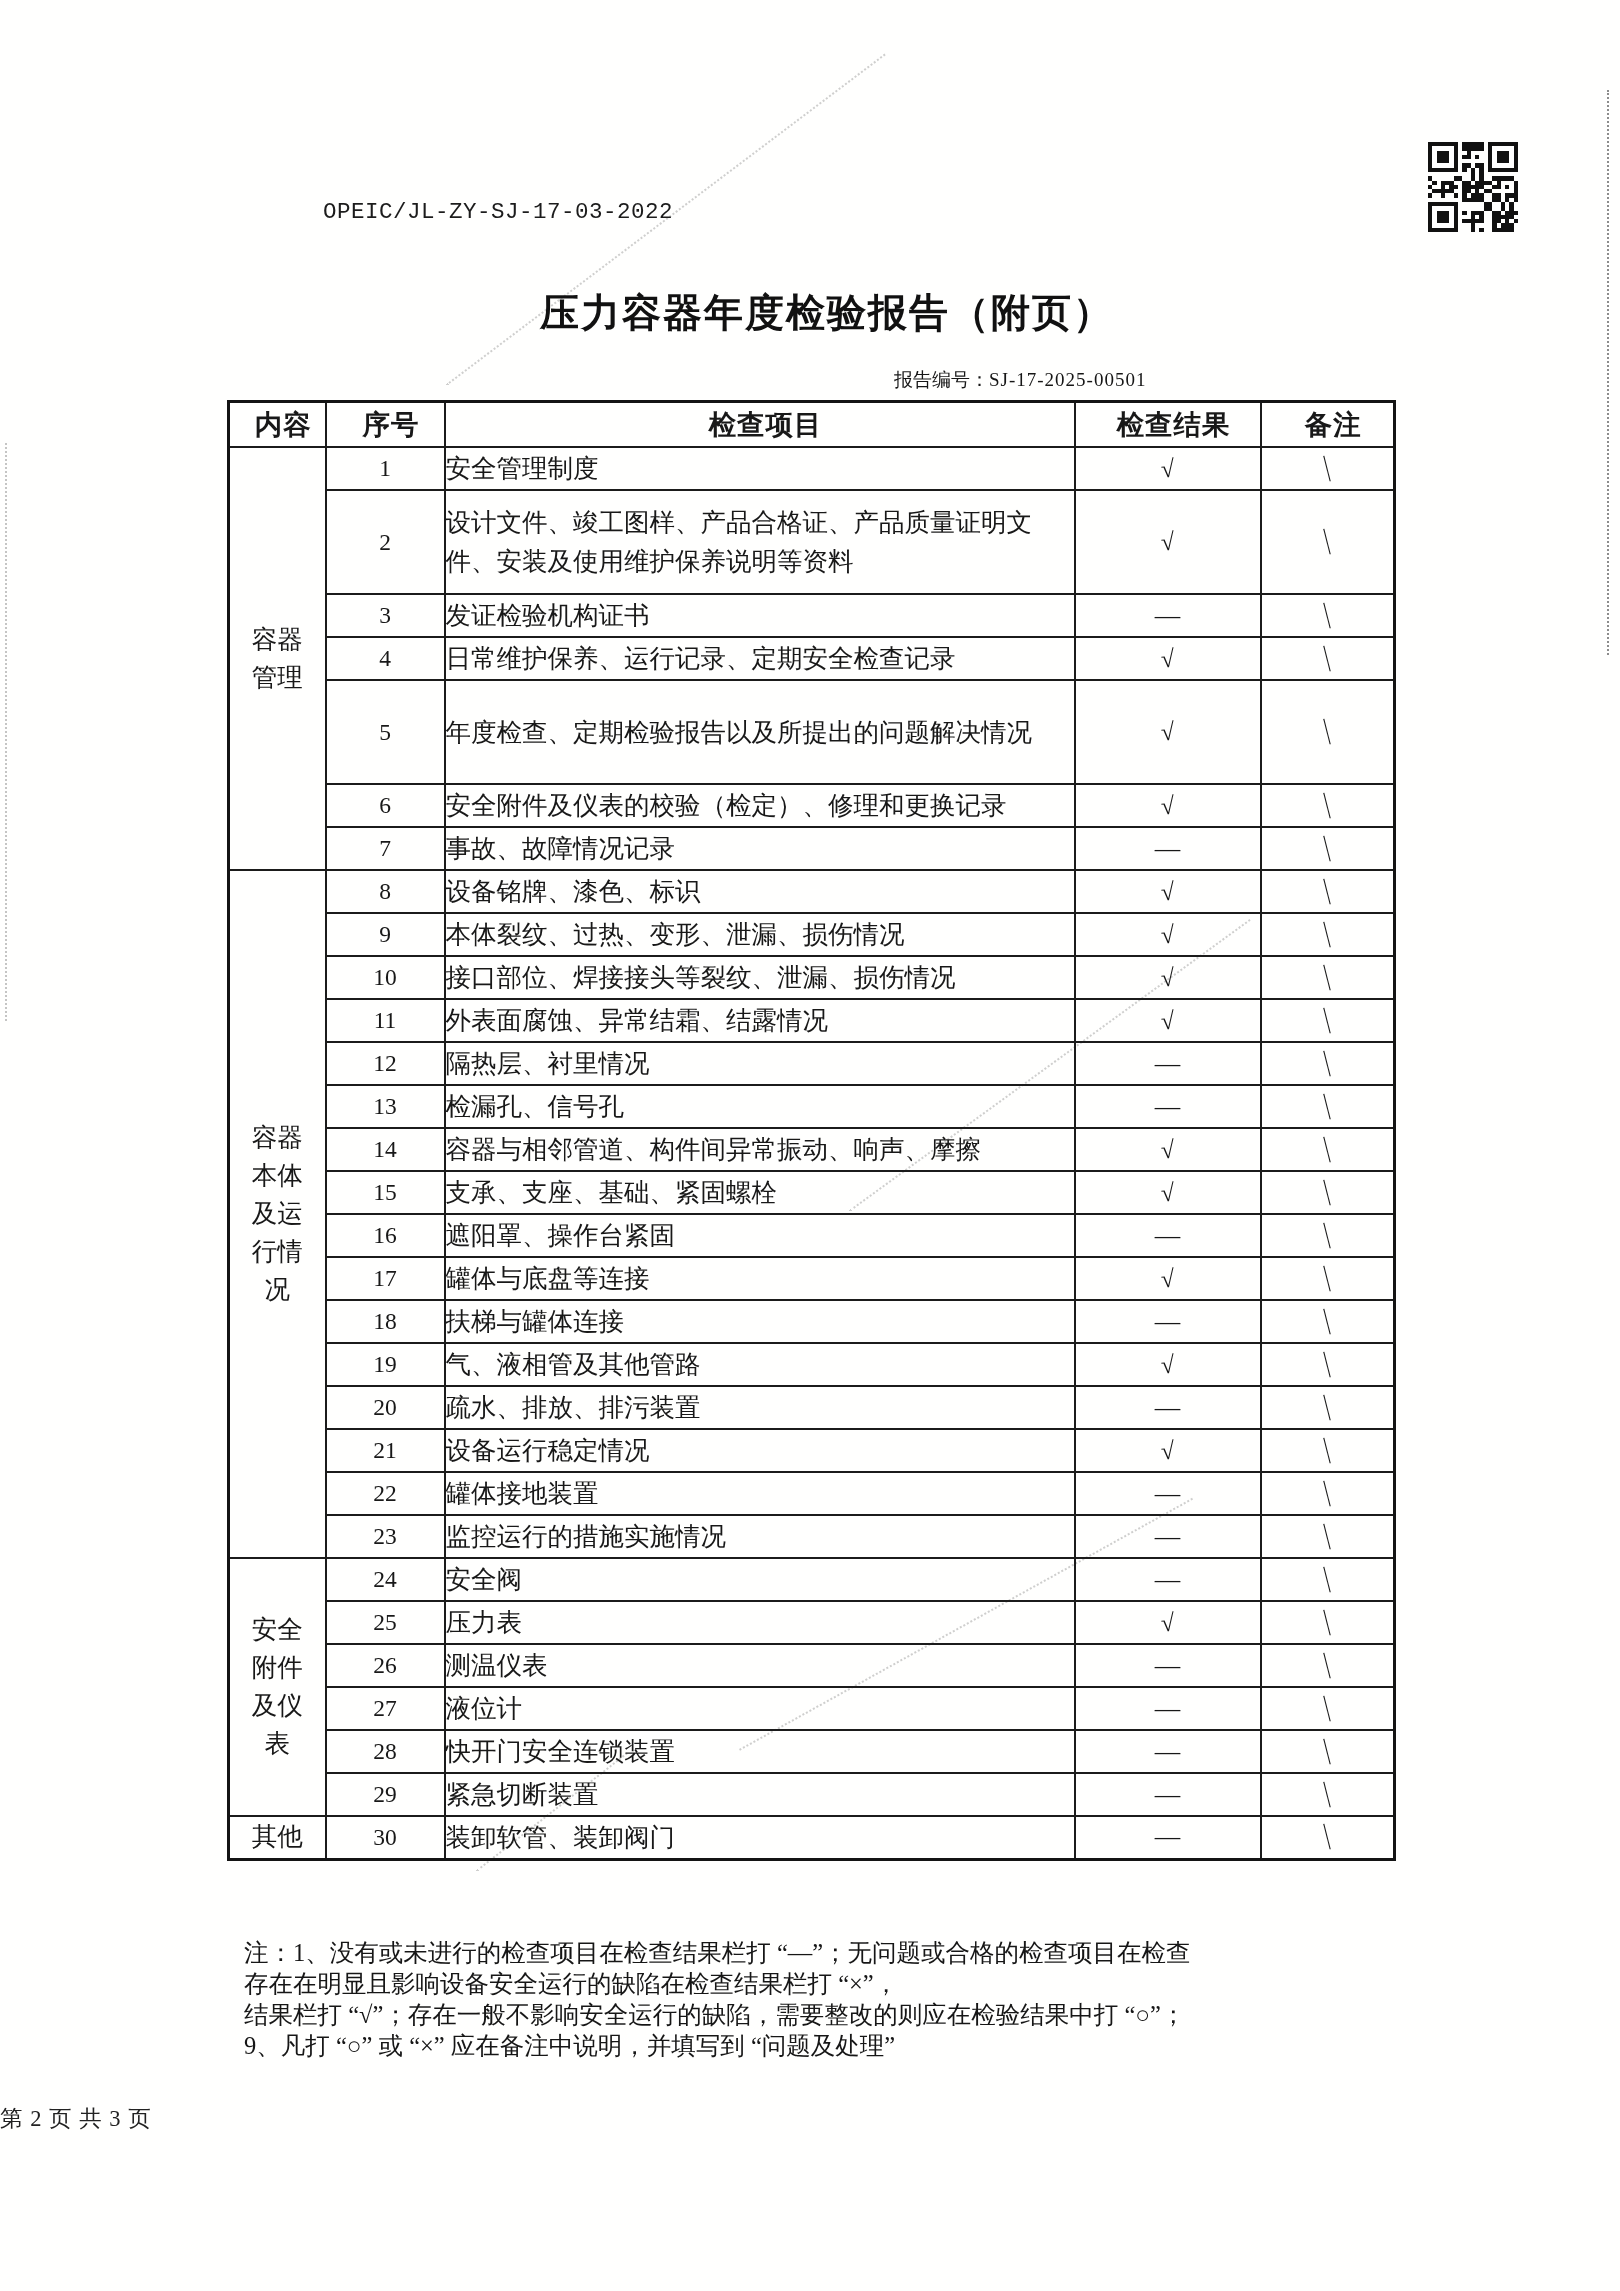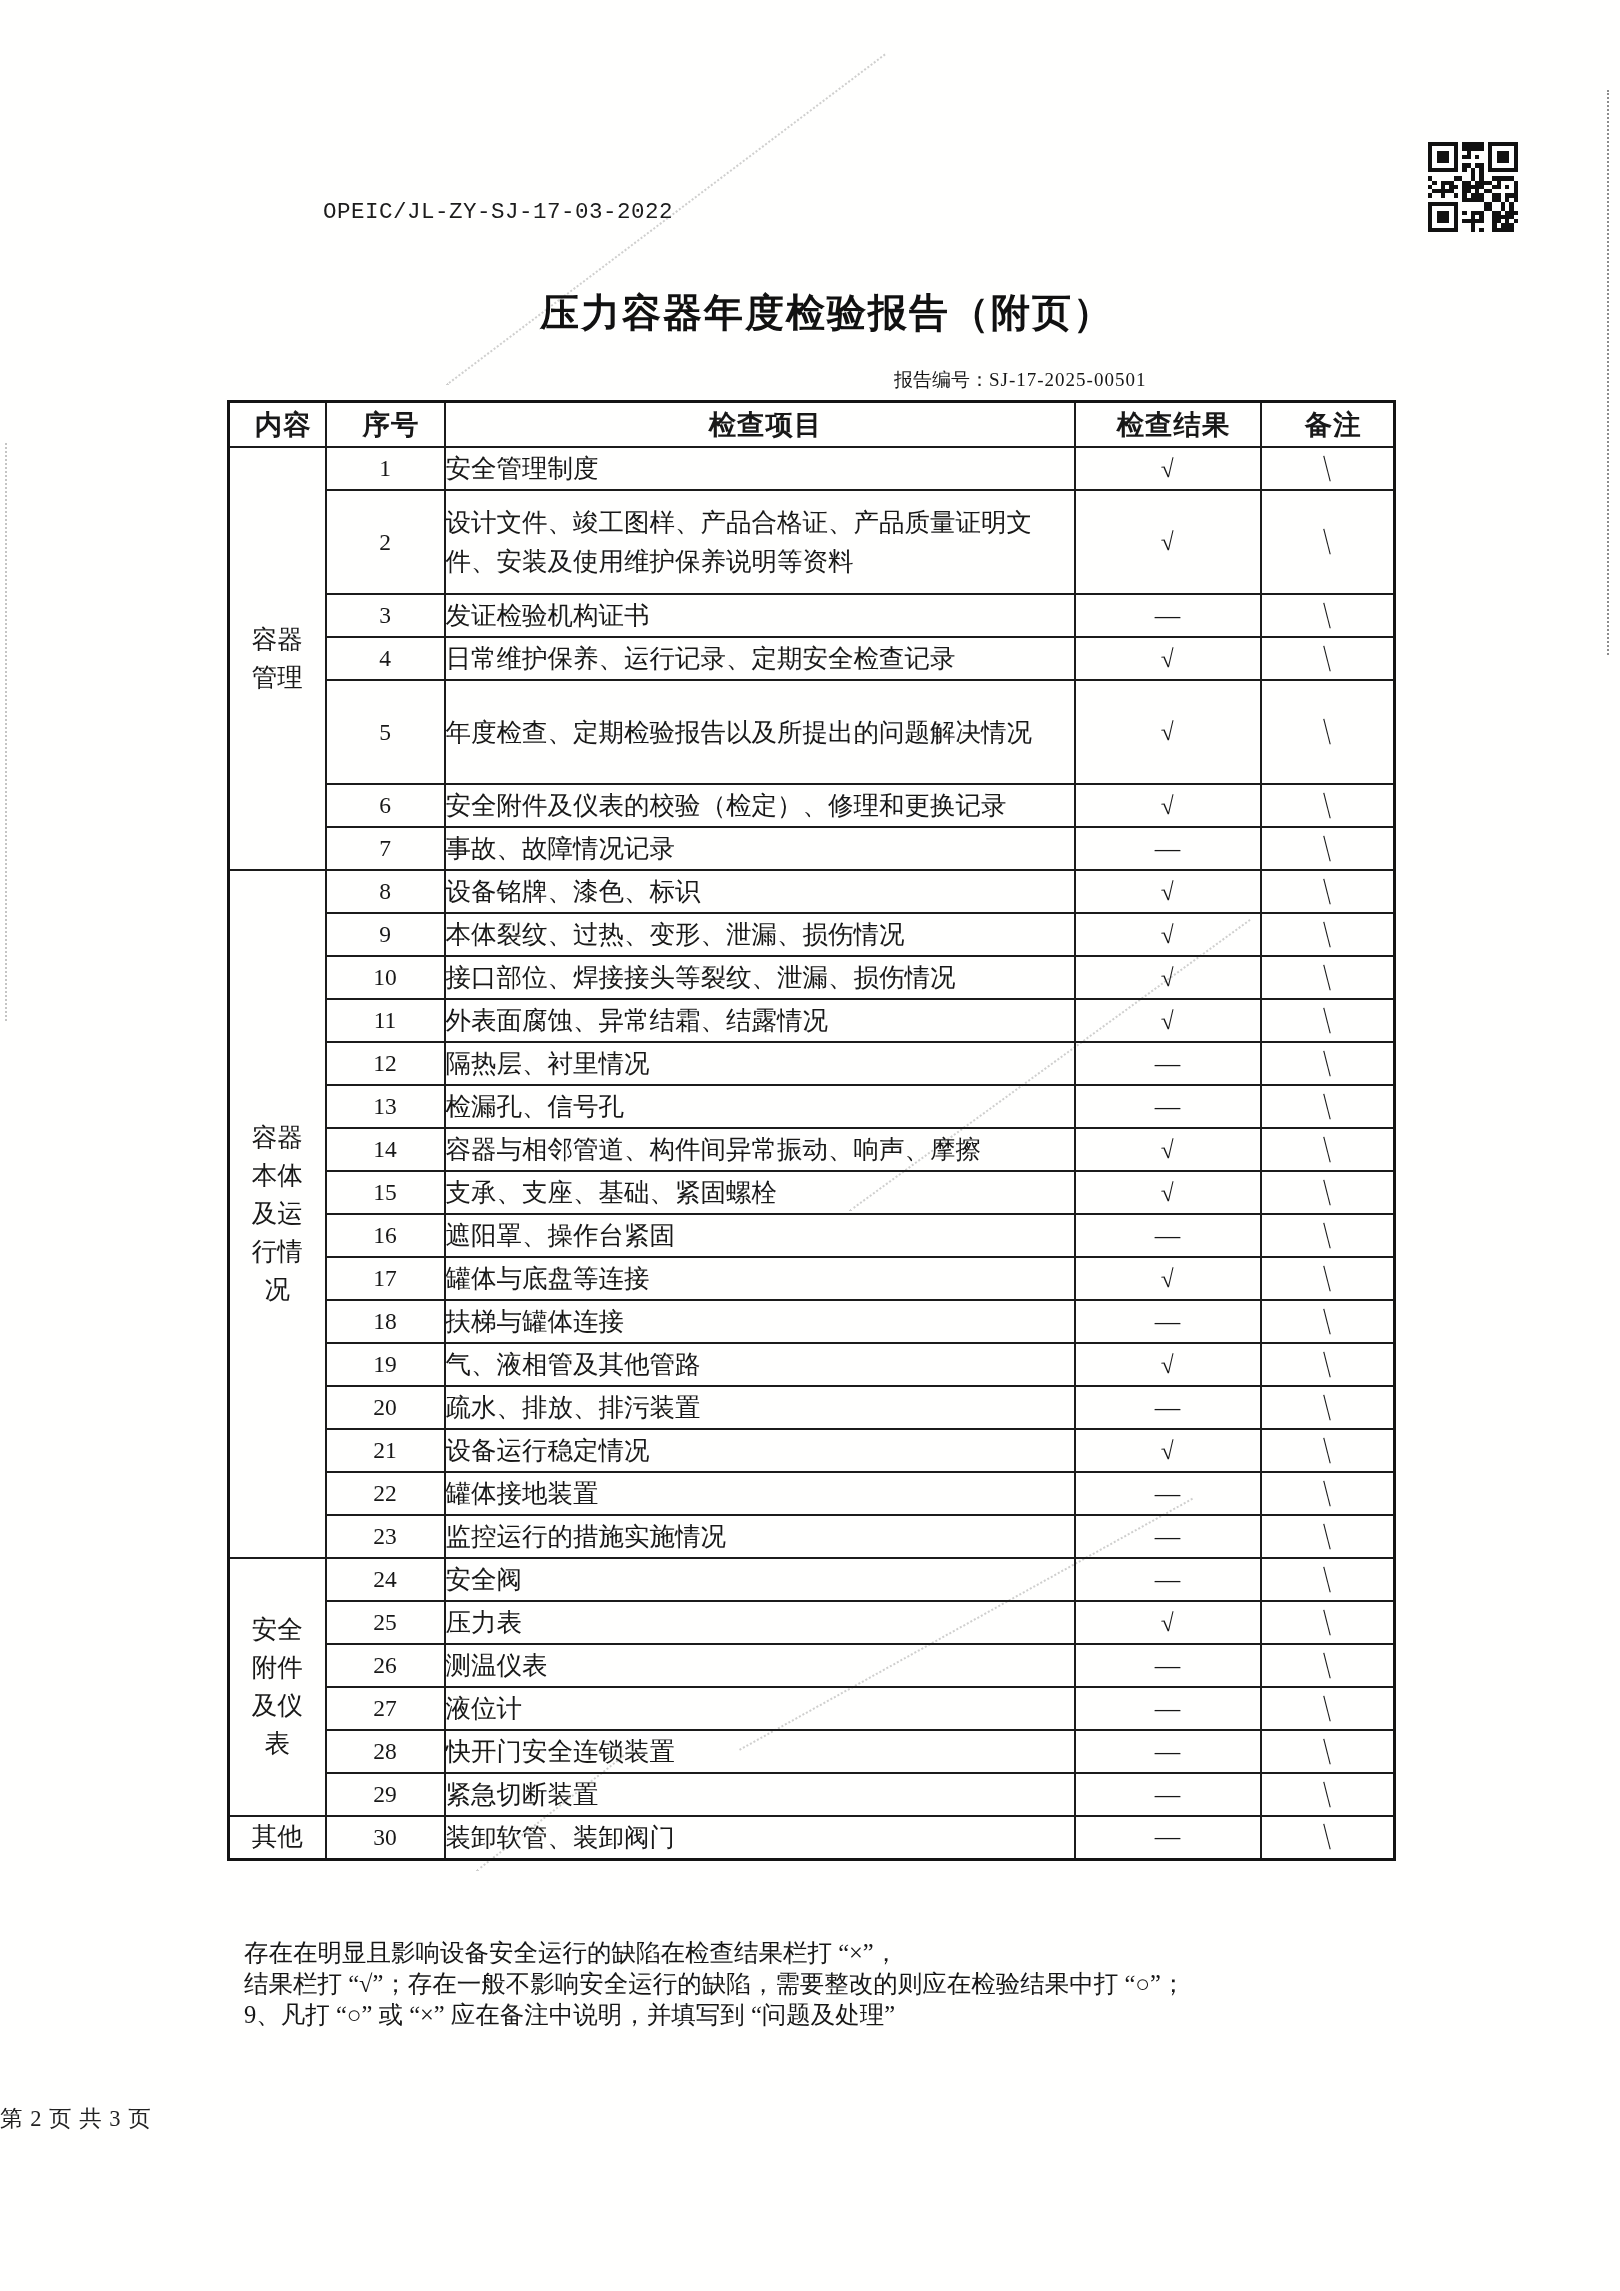--- a/index.html
+++ b/index.html
@@ -457,20 +457,21 @@
           <td class="group" rowspan="1"><span class="glabel">其他</span></td>
           <td class="num">30</td>
           <td class="item">装卸软管、装卸阀门</td>
           <td class="result"><span class="dash">—</span></td>
           <td class="remark"><span class="slash">\</span></td>
         </tr>
       </tbody>
   </table>
 
   <div class="notes">
+    <div>注：1、没有或未进行的检查项目在检查结果栏打 “—”；无问题或合格的检查项目在检查</div>
     <div>存在在明显且影响设备安全运行的缺陷在检查结果栏打 “×”，</div>
     <div>结果栏打 “√”；存在一般不影响安全运行的缺陷，需要整改的则应在检验结果中打 “○”；</div>
     <div>9、凡打 “○” 或 “×” 应在备注中说明，并填写到 “问题及处理”</div>
   </div>
 
   <div class="footer">第 2 页 共 3 页</div>
 
 </div>
 
 

